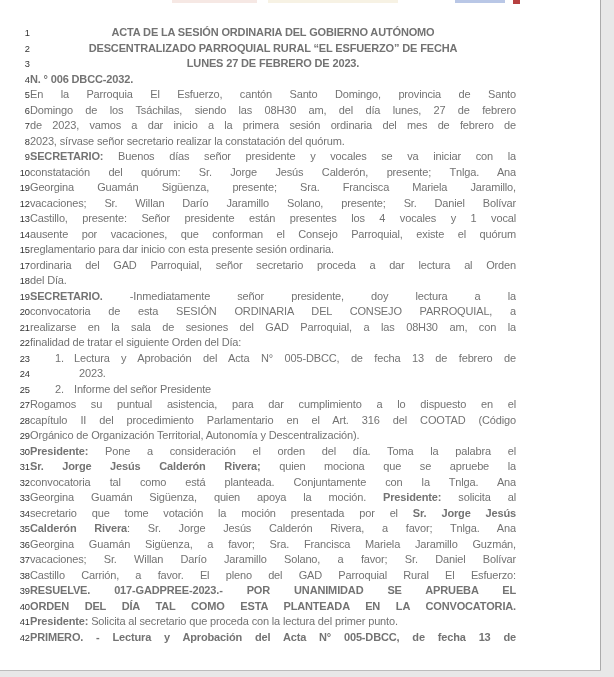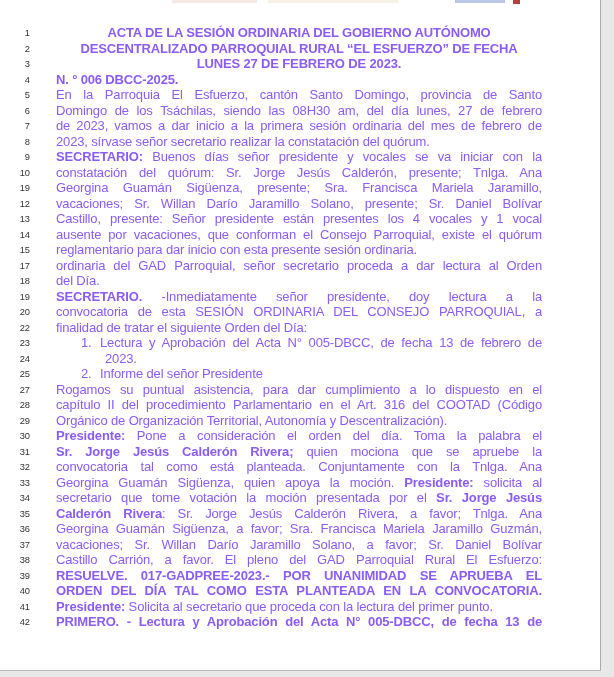--- a/index.html
+++ b/index.html
@@ -8,21 +8,21 @@
     background:#ffffff;
     font-family:"Liberation Sans",sans-serif;
   }
   #doc{position:absolute;top:25px;left:0;}
   .row{display:flex;height:15.5px;line-height:15.5px;}
   .num{
     flex:0 0 30px;text-align:right;font-size:9.3px;color:#333333;
     line-height:16px;
   }
   .txt{
-    width:486px;margin-left:26px;font-size:13px;color:#8b5cf6;
+    width:486px;margin-left:0;font-size:11px;color:#737373;
     letter-spacing:-0.15px;height:15.5px;overflow:hidden;
   }
   .txt.j{text-align:justify;text-align-last:justify;}
   .txt.c{text-align:center;}
   .txt.l{text-align:left;}
   .txt.cont{padding-left:49px;width:437px;}
   .marker{display:inline-block;width:44px;padding-left:25px;box-sizing:border-box;}
   .b{font-weight:bold;}
   .i{}
   .edge-right{position:absolute;top:0;right:0;width:13px;height:677px;border-left:1px solid #ababab;}
@@ -50,21 +50,21 @@
       <div class="row">
         <span class="num">2</span>
         <div class="txt c"><span class="b">DESCENTRALIZADO PARROQUIAL RURAL “EL ESFUERZO” DE FECHA</span></div>
       </div>
       <div class="row">
         <span class="num">3</span>
         <div class="txt c"><span class="b">LUNES 27 DE FEBRERO DE 2023.</span></div>
       </div>
       <div class="row">
         <span class="num">4</span>
-        <div class="txt l"><span class="b">N. ° 006 DBCC-2025.</span></div>
+        <div class="txt l"><span class="b">N. ° 006 DBCC-2032.</span></div>
       </div>
       <div class="row">
         <span class="num">5</span>
         <div class="txt j"><span>En la Parroquia El Esfuerzo, cantón Santo Domingo, provincia de Santo</span></div>
       </div>
       <div class="row">
         <span class="num">6</span>
         <div class="txt j"><span>Domingo de los Tsáchilas, siendo las 08H30 am, del día lunes, 27 de febrero</span></div>
       </div>
       <div class="row">
@@ -113,20 +113,24 @@
       </div>
       <div class="row">
         <span class="num">19</span>
         <div class="txt j"><span class="b">SECRETARIO. </span><span>-Inmediatamente señor presidente, doy lectura a la</span></div>
       </div>
       <div class="row">
         <span class="num">20</span>
         <div class="txt j"><span>convocatoria de esta SESIÓN ORDINARIA DEL CONSEJO PARROQUIAL, a</span></div>
       </div>
       <div class="row">
+        <span class="num">21</span>
+        <div class="txt j"><span>realizarse en la sala de sesiones del GAD Parroquial, a las 08H30 am, con la</span></div>
+      </div>
+      <div class="row">
         <span class="num">22</span>
         <div class="txt l"><span>finalidad de tratar el siguiente Orden del Día:</span></div>
       </div>
       <div class="row">
         <span class="num">23</span>
         <div class="txt j"><span class="marker">1.</span><span>Lectura y Aprobación del Acta N° 005-DBCC, de fecha 13 de febrero de</span></div>
       </div>
       <div class="row">
         <span class="num">24</span>
         <div class="txt l cont"><span>2023.</span></div>

